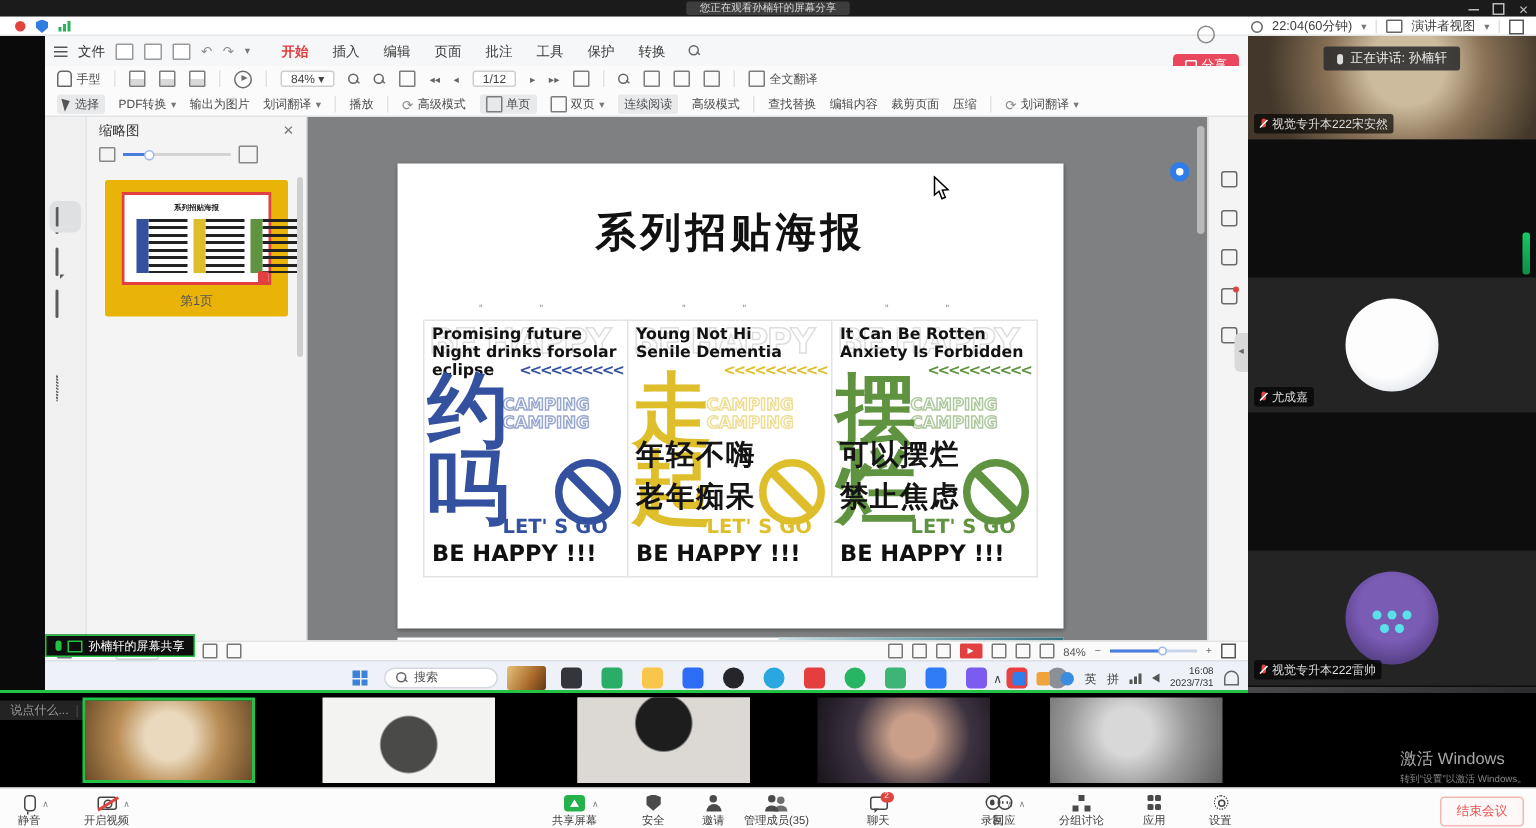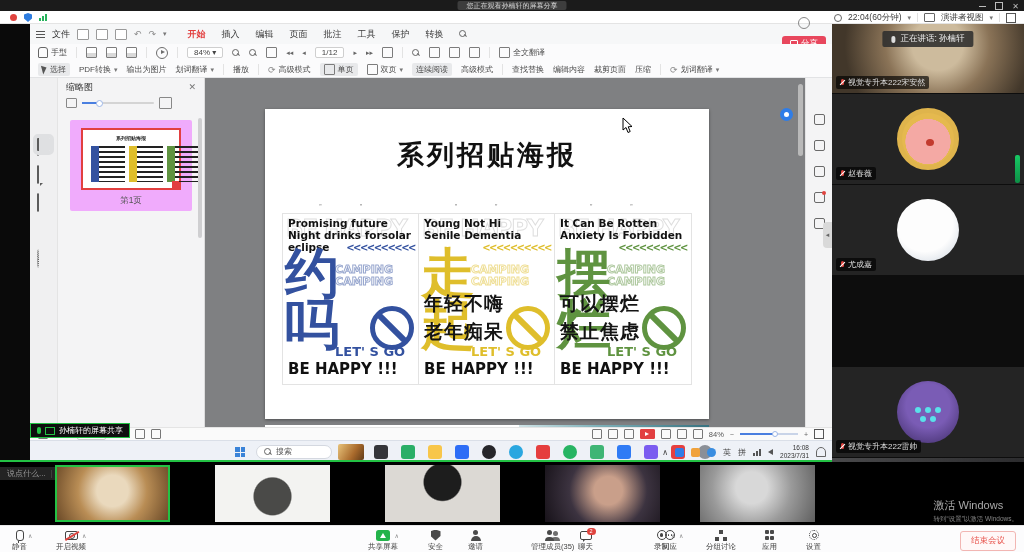--- a/index.html
+++ b/index.html
@@ -81,21 +81,21 @@
   
   #tpanel{position:absolute;left:28px;top:54px;width:147px;height:349px;background:#f4f4f5;border-right:1px solid #dcdcdd;box-sizing:border-box;overflow:hidden;}
   #tpanel .hdr{display:flex;align-items:center;height:18px;padding:0 8px;font-size:9px;color:#333;}
   #tpanel .hdr .x{margin-left:auto;color:#777;font-size:9px;}
   .sliderrow{display:flex;align-items:center;gap:5px;padding:0 8px;height:14px;}
   .track{position:relative;width:72px;height:2px;background:#d4d4d4;border-radius:1px;}
   .track .fill{position:absolute;left:0;top:0;height:2px;width:16px;background:#4a7fe0;}
   .track .knob{position:absolute;left:14px;top:-2.5px;width:7px;height:7px;border-radius:50%;background:#fff;border:1px solid #9db7e8;box-sizing:border-box;}
   .simg{width:9px;height:8px;border:1px solid #888;border-radius:1px;}
   .thumb-list{display:flex;flex-direction:column;align-items:center;gap:14px;padding-top:10px;}
-  .tcard{width:122px;background:#f0abfc;border-radius:2px;padding:8px 0 4px;text-align:center;}
+  .tcard{width:122px;background:#eab308;border-radius:2px;padding:8px 0 4px;text-align:center;}
   .timg{width:100px;height:62px;background:#fff;margin:0 auto;position:relative;border:1px solid #d8d8d8;box-sizing:border-box;}
   .tcard.sel .timg{border:2px solid #e23f40;}
   .tcard.sel .timg::after{content:"";position:absolute;right:0;bottom:0;width:7px;height:7px;background:#e23f40;}
   .tlabel{font-size:8.5px;color:#555;margin-top:5px;}
   .t1title{position:absolute;left:0;right:0;top:5px;font-size:5px;font-weight:bold;color:#222;}
   .t1row{position:absolute;left:8px;top:16px;display:flex;gap:4px;}
   .t1row i{display:block;width:26px;height:36px;background:repeating-linear-gradient(#222 0 2px,transparent 2px 5px);}
   .t1row i:nth-child(1){border-left:8px solid #33519f;}
   .t1row i:nth-child(2){border-left:8px solid #dfbe2b;}
   .t1row i:nth-child(3){border-left:8px solid #5f9340;}
@@ -652,27 +652,20 @@
       <span class="photo1"></span>
       <div id="speak-pill">
         <span class="spk-mic"></span>
         <span>正在讲话: 孙楠轩</span>
       </div>
       <span class="ntag">
           <span class="micoff"></span>
         <span>视觉专升本222宋安然</span>
         </span>
     </div>
-    <div class="tile" style="top:70px;height:90px">
-      <span class="avatar av-pooreum"></span>
-      <span class="ntag">
-          <span class="micoff"></span>
-        <span>赵春薇</span>
-        </span>
-    </div>
     <div class="tile" style="top:161px;height:90px">
       <span class="avatar av-bear"></span>
       <span class="ntag">
           <span class="micoff"></span>
         <span>尤成嘉</span>
         </span>
     </div>
     <div class="tile" style="top:343px;height:90px">
       <span class="avatar av-robot"></span>
       <span class="ntag">
@@ -732,21 +725,21 @@
           <span class="i-shield2"></span>
         </span>
       <span>安全</span>
     </div>
     <div class="mbtn" style="left:468px">
       <span class="icw">
           <span class="i-person"></span>
         </span>
       <span>邀请</span>
     </div>
-    <div class="mbtn" style="left:531px">
+    <div class="mbtn" style="left:496px">
       <span class="icw">
           <span class="i-people"></span>
         </span>
       <span>管理成员(35)</span>
     </div>
     <div class="mbtn" style="left:578px">
       <span class="icw">
           <span class="i-chatb">
             <span class="badge">2</span>
           </span>

